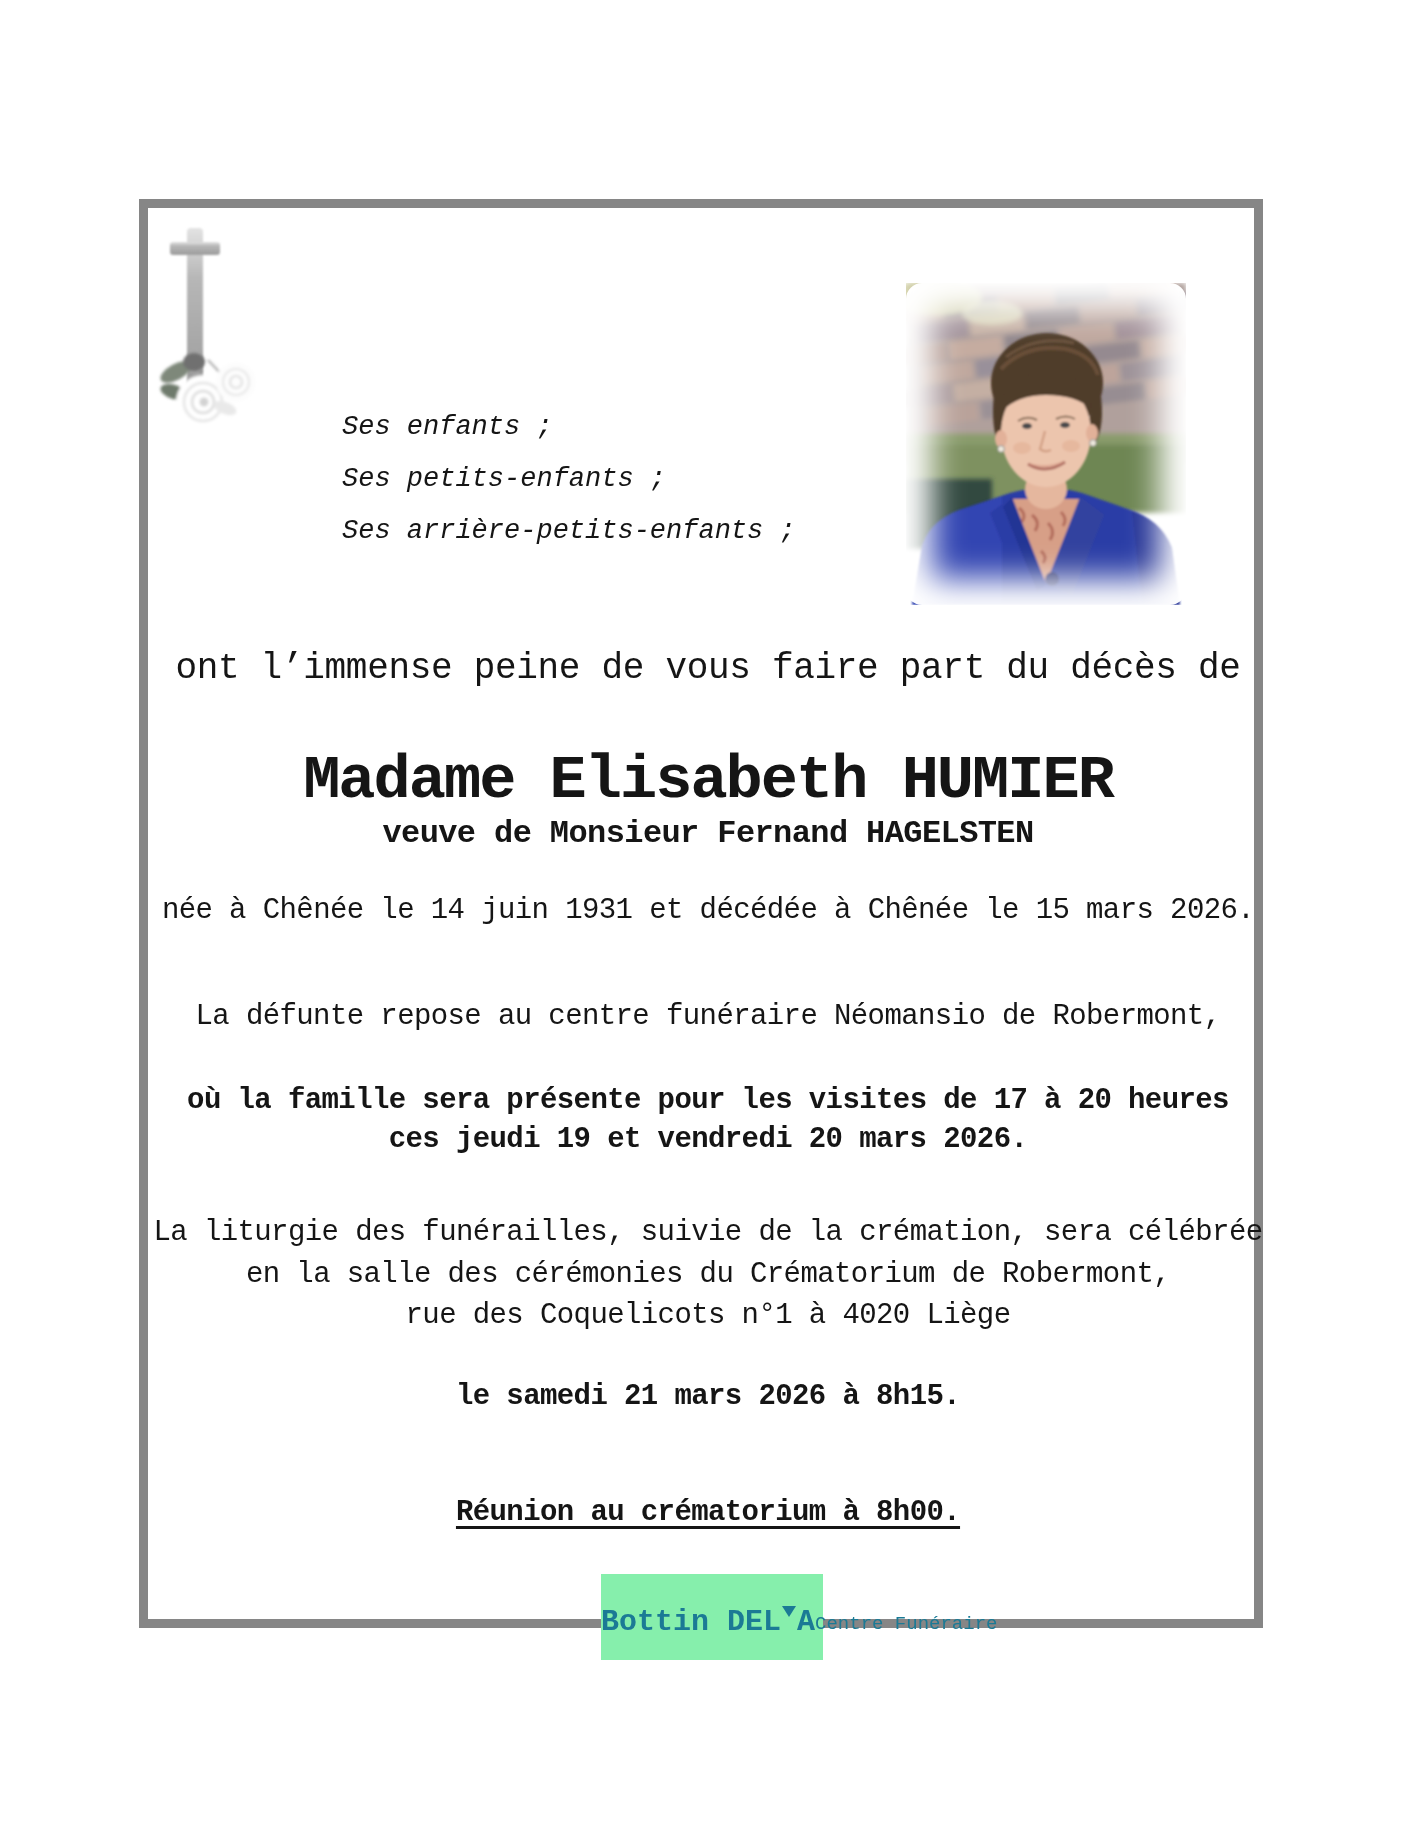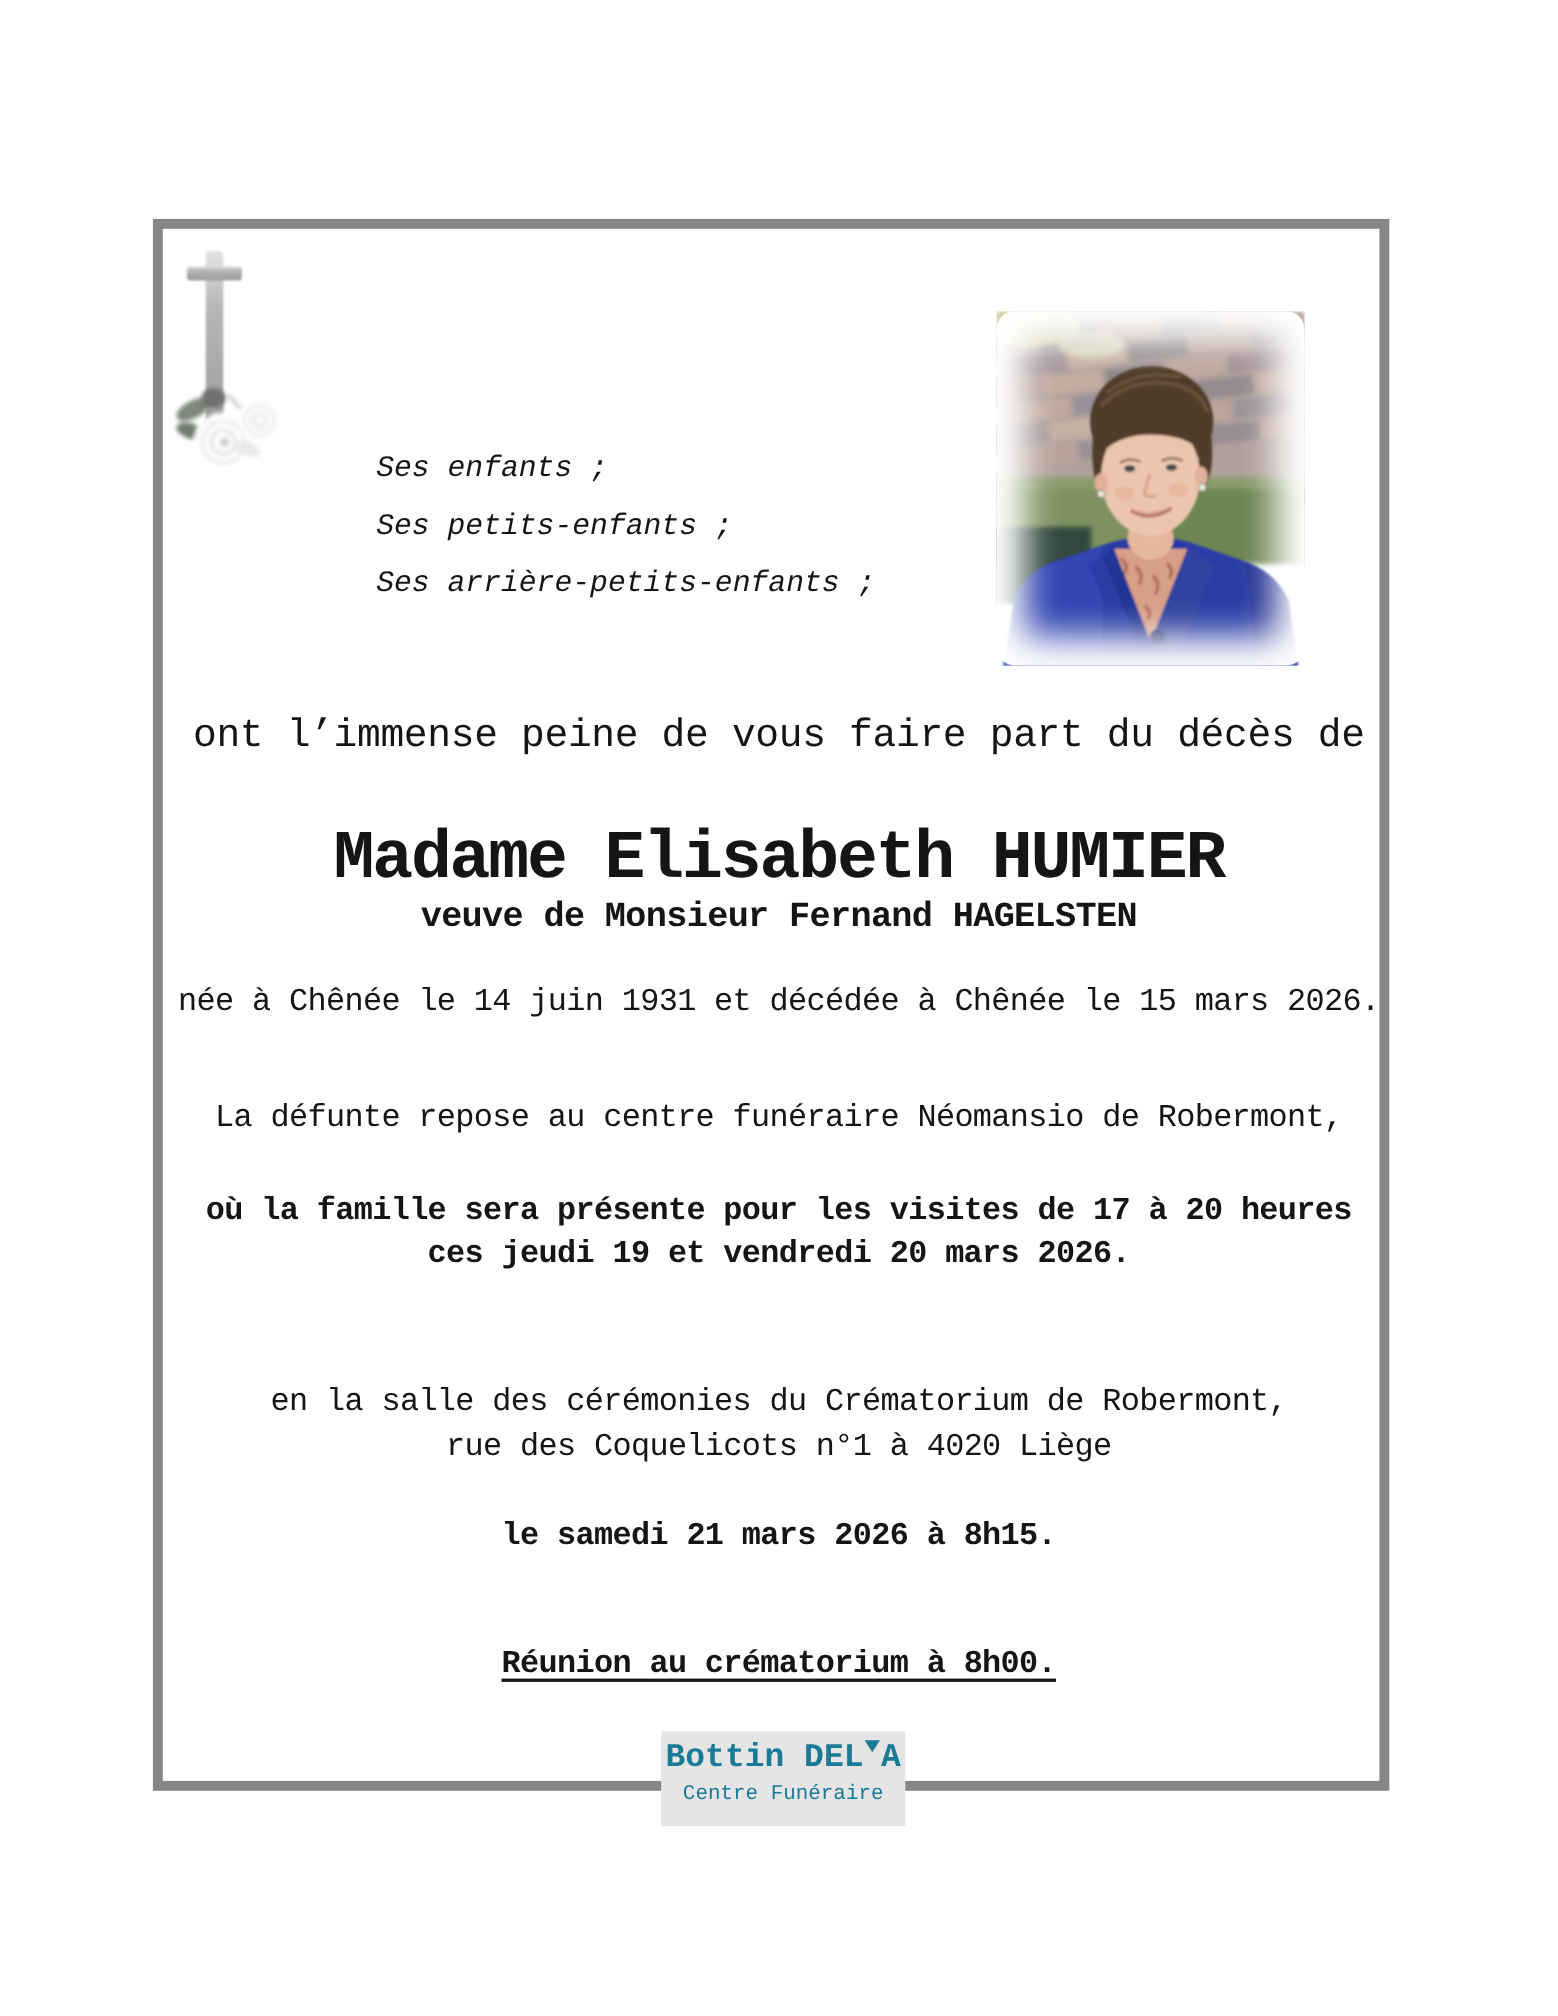--- a/index.html
+++ b/index.html
@@ -74,23 +74,23 @@
   .reu{
     top:1498px;
     text-decoration:underline;
     text-decoration-thickness:3px;
     text-underline-offset:6px;
   }
   .logo-box{
     position:absolute;
     left:601px;top:1574px;
     width:222px;height:86px;
-    background:#e5e5e5;
+    background:#86efac;
     z-index:3;
-    display:flex;flex-direction:column;
+    display:flex;flex-direction:row;
     align-items:center;justify-content:flex-start;
     padding-top:8px;box-sizing:border-box;
   }
   .logo-name{
     color:#1b7a95;
     font-weight:bold;
     font-size:30px;
     line-height:1;
     white-space:nowrap;
   }
@@ -265,20 +265,21 @@
 
   <div class="txt name">Madame Elisabeth HUMIER</div>
   <div class="txt intro">ont l’immense peine de vous faire part du décès de</div>
   <div class="txt veuve">veuve de Monsieur Fernand HAGELSTEN</div>
   <div class="txt body29 nee">née à Chênée le 14 juin 1931 et décédée à Chênée le 15 mars 2026.</div>
 
   <div class="txt body29 rep1">La défunte repose au centre funéraire Néomansio de Robermont,</div>
   <div class="txt body29 b rep3">où la famille sera présente pour les visites de 17 à 20 heures</div>
   <div class="txt body29 b rep4">ces jeudi 19 et vendredi 20 mars 2026.</div>
 
+  <div class="txt body29 lit1">La liturgie des funérailles, suivie de la crémation, sera célébrée</div>
   <div class="txt body29 lit2">en la salle des cérémonies du Crématorium de Robermont,</div>
   <div class="txt body29 lit3">rue des Coquelicots n°1 à 4020 Liège</div>
 
   <div class="txt body29 b sam">le samedi 21 mars 2026 à 8h15.</div>
 
   <div class="txt body29 b reu">Réunion au crématorium à 8h00.</div>
 
   <div class="logo-box">
     <div class="logo-name"><span>Bottin DEL</span><span class="logo-tri"></span><span>A</span></div>
     <div class="logo-sub">Centre Funéraire</div>

